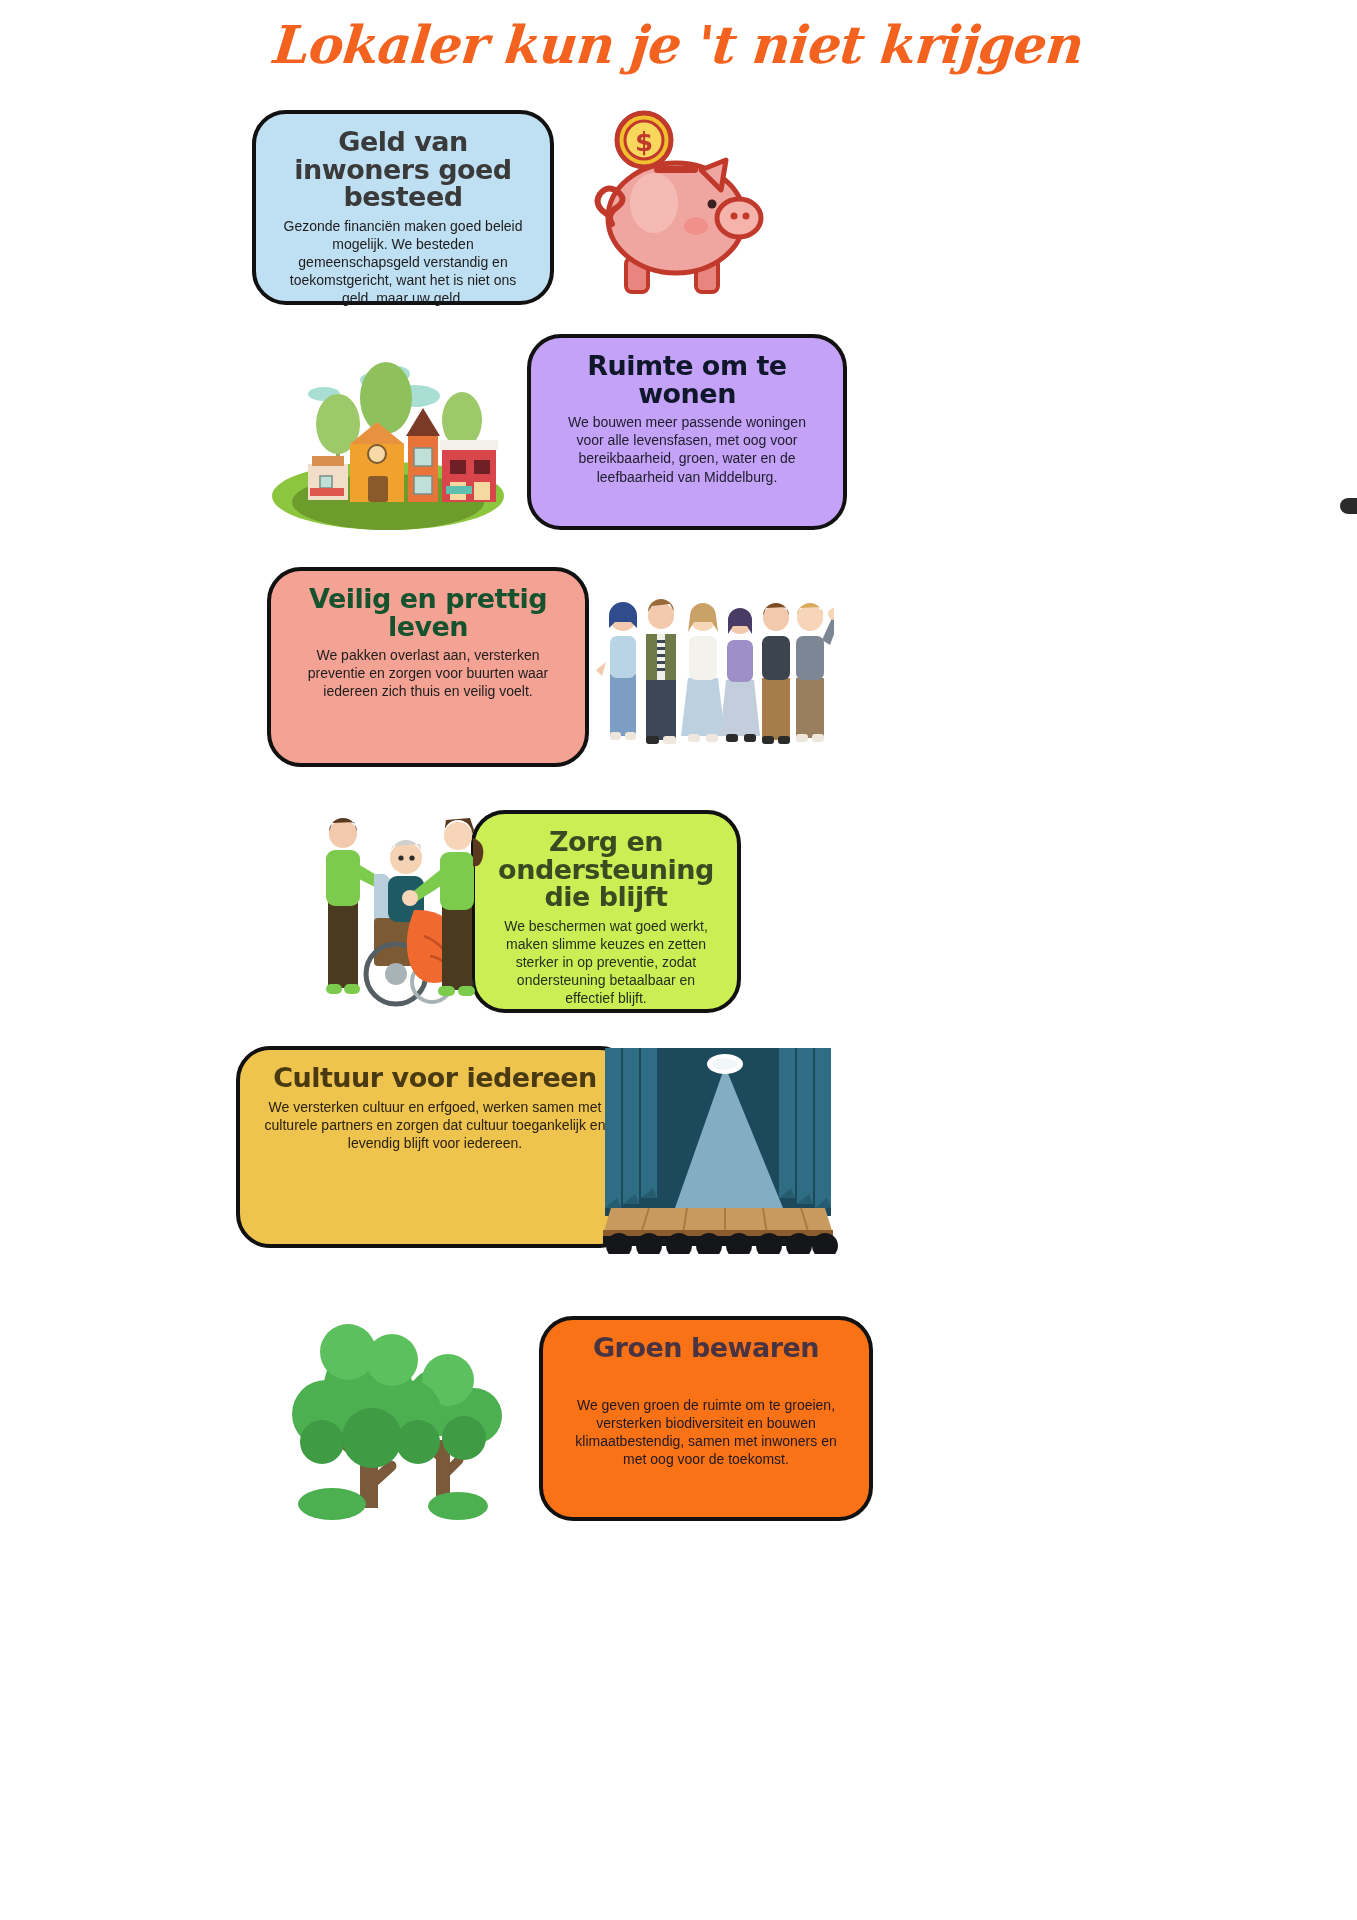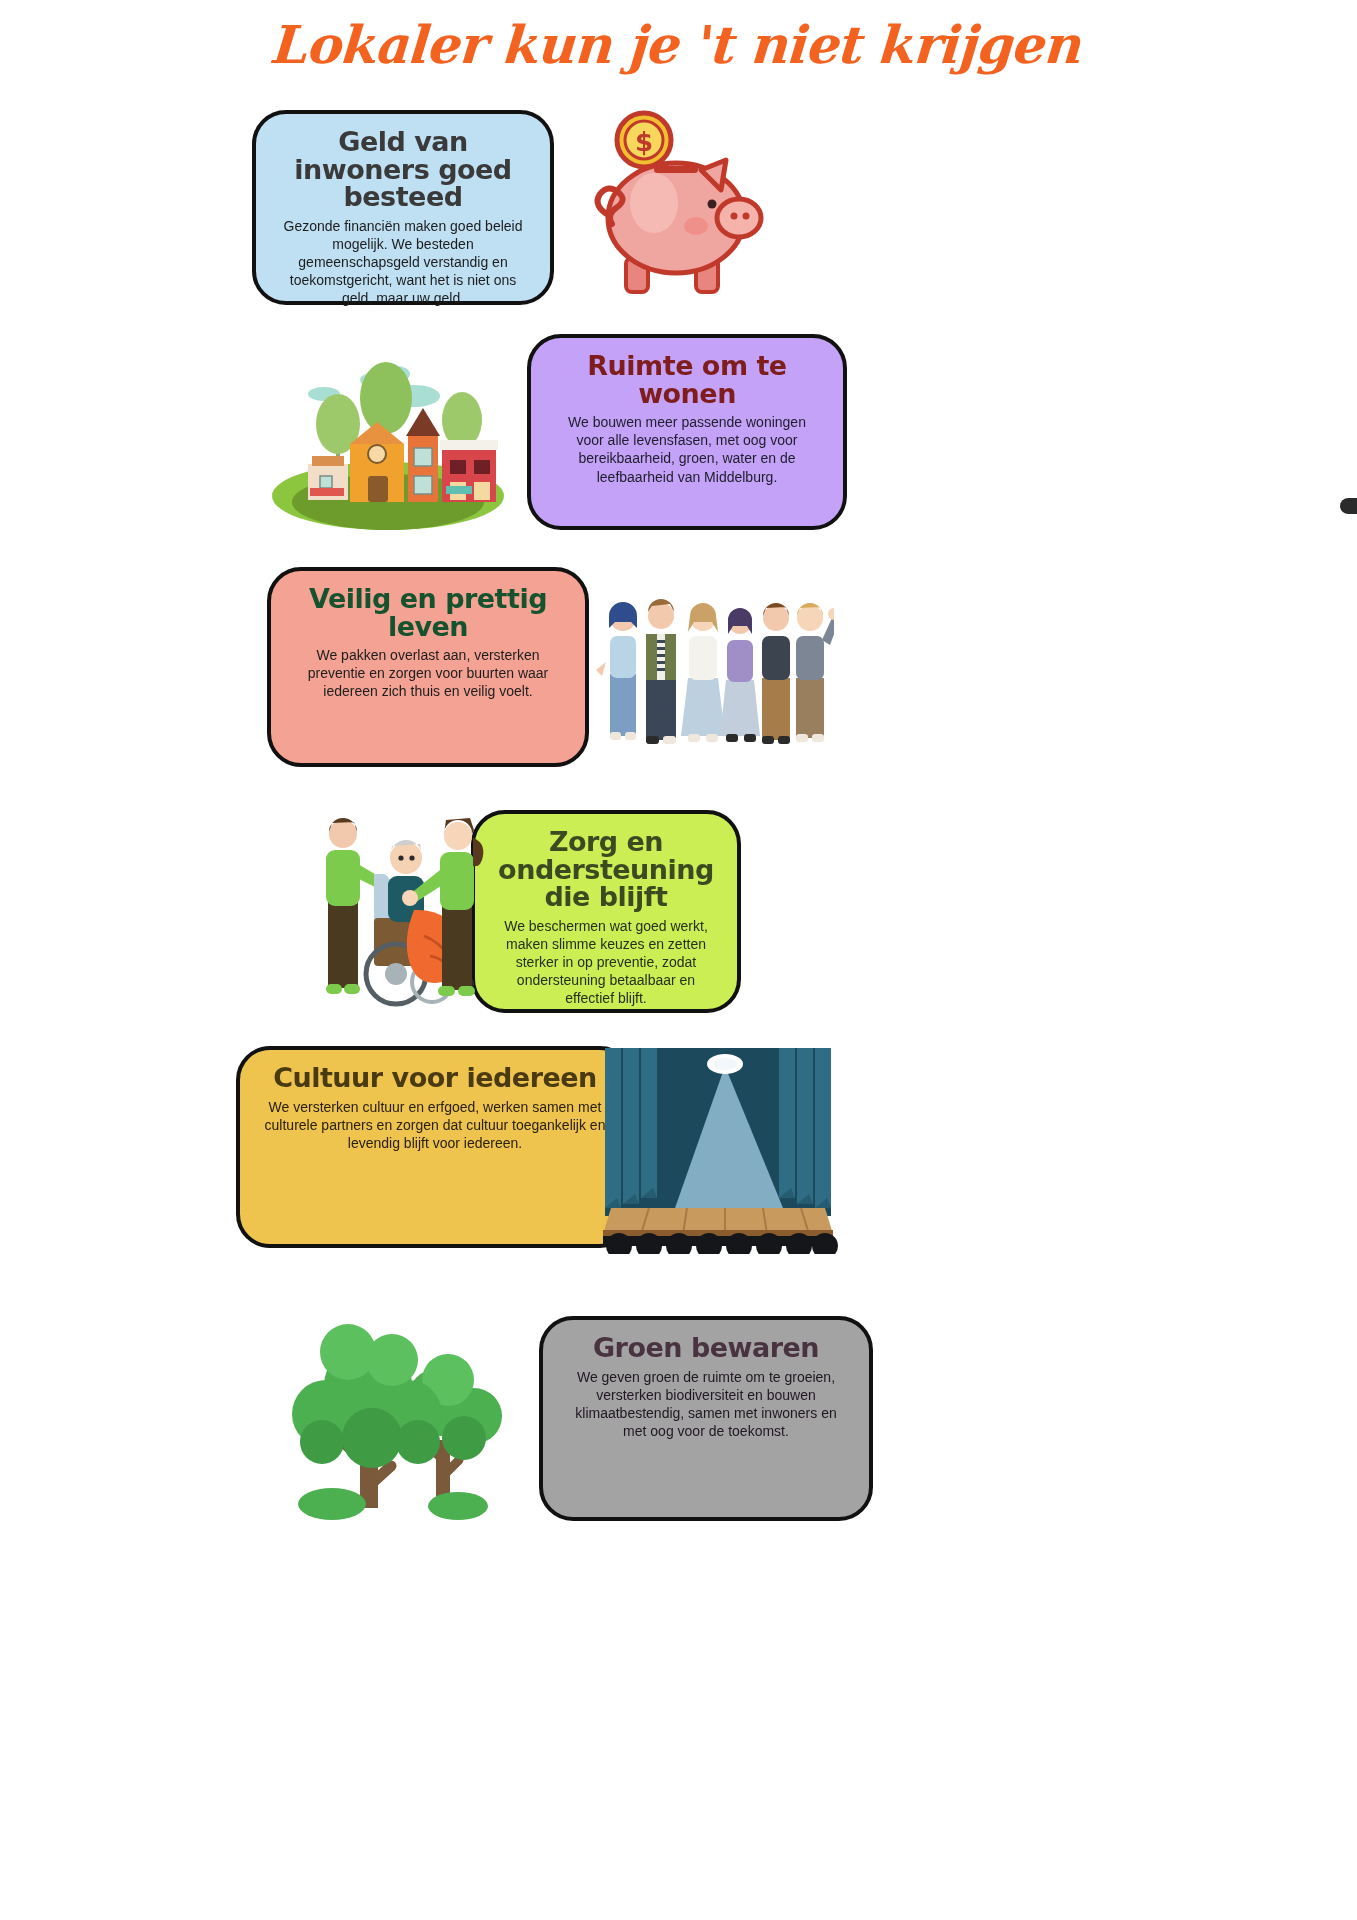--- a/index.html
+++ b/index.html
@@ -112,21 +112,21 @@
 
       <circle cx="146" cy="96" r="4.5" fill="#3a2020"></circle>
 
       <ellipse cx="130" cy="118" rx="12" ry="9" fill="#ef8c86" opacity=".85"></ellipse>
 
       <path d="M44 108 q-18 -10 -10 -22 q8 -10 18 -2 q10 8 -2 16 q-10 7 -4 16" fill="none" stroke="#c0392b" stroke-width="6" stroke-linecap="round"></path>
     </svg>
   </div>
 
   <div class="card" id="card-2" style="background:#c4a2f7;">
-    <h2 style="color:#7f1d1d;">Ruimte om te wonen</h2>
+    <h2 style="color:#0f172a;">Ruimte om te wonen</h2>
     <p style="color:#1d1d2b;">We bouwen meer passende woningen voor alle levensfasen, met oog voor bereikbaarheid, groen, water en de leefbaarheid van Middelburg.</p>
   </div>
 
   <div class="illus" id="illus-2">
     <svg viewBox="0 0 248 196">
 
       <ellipse cx="118" cy="44" rx="22" ry="9" fill="#a8ded3"></ellipse>
       <ellipse cx="132" cy="38" rx="14" ry="8" fill="#a8ded3"></ellipse>
       <ellipse cx="150" cy="60" rx="26" ry="11" fill="#a8ded3"></ellipse>
       <ellipse cx="60" cy="58" rx="16" ry="7" fill="#a8ded3"></ellipse>
@@ -338,21 +338,21 @@
         <circle cx="82" cy="198" r="13"></circle>
           <circle cx="112" cy="198" r="13"></circle>
         <circle cx="142" cy="198" r="13"></circle>
           <circle cx="172" cy="198" r="13"></circle>
         <circle cx="202" cy="198" r="13"></circle>
           <circle cx="228" cy="198" r="13"></circle>
       </g>
     </svg>
   </div>
 
-  <div class="card" id="card-6" style="background:#a3a3a3;">
+  <div class="card" id="card-6" style="background:#f97316;gap:28px;">
     <h2 style="color:#4a3340;">Groen bewaren</h2>
     <p style="color:#201722;">We geven groen de ruimte om te groeien, versterken biodiversiteit en bouwen klimaatbestendig, samen met inwoners en met oog voor de toekomst.</p>
   </div>
 
   <div class="illus" id="illus-6">
     <svg viewBox="0 0 232 232">
 
       <g>
         <rect x="148" y="150" width="14" height="62" fill="#7a5a3a"></rect>
         <path d="M155 170 l-18 -18 M155 186 l16 -16" stroke="#7a5a3a" stroke-width="9" stroke-linecap="round"></path>

